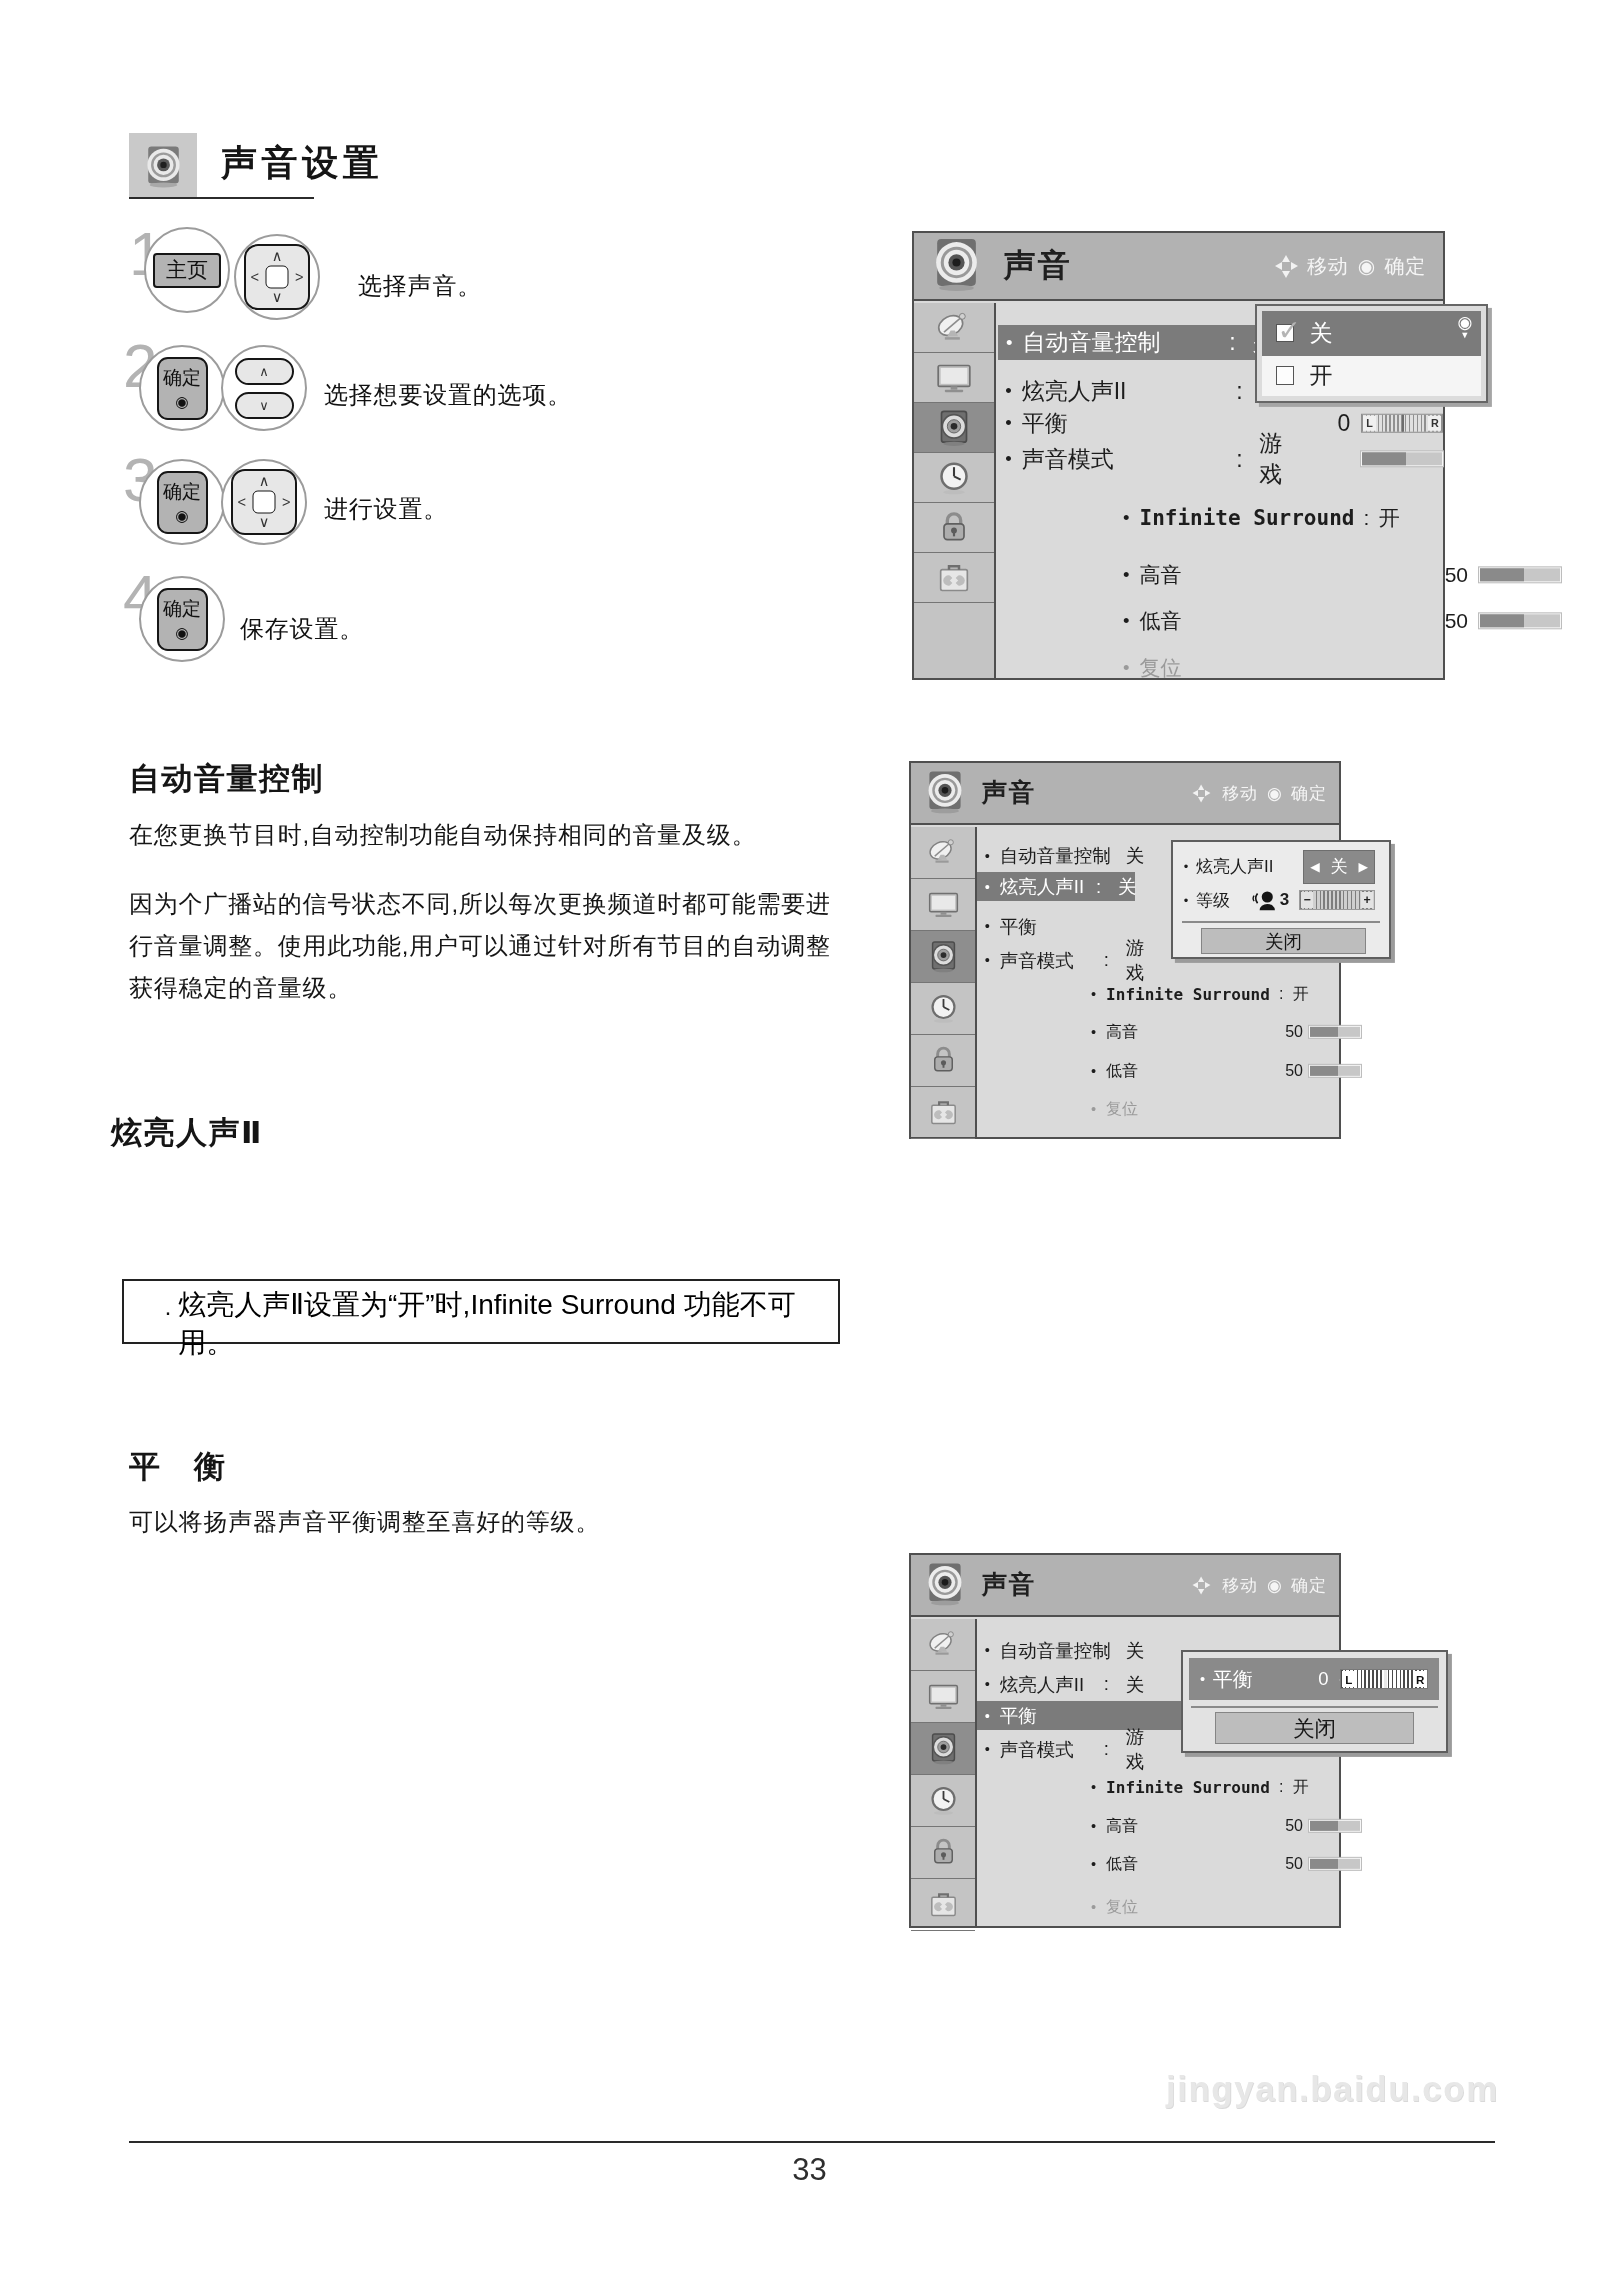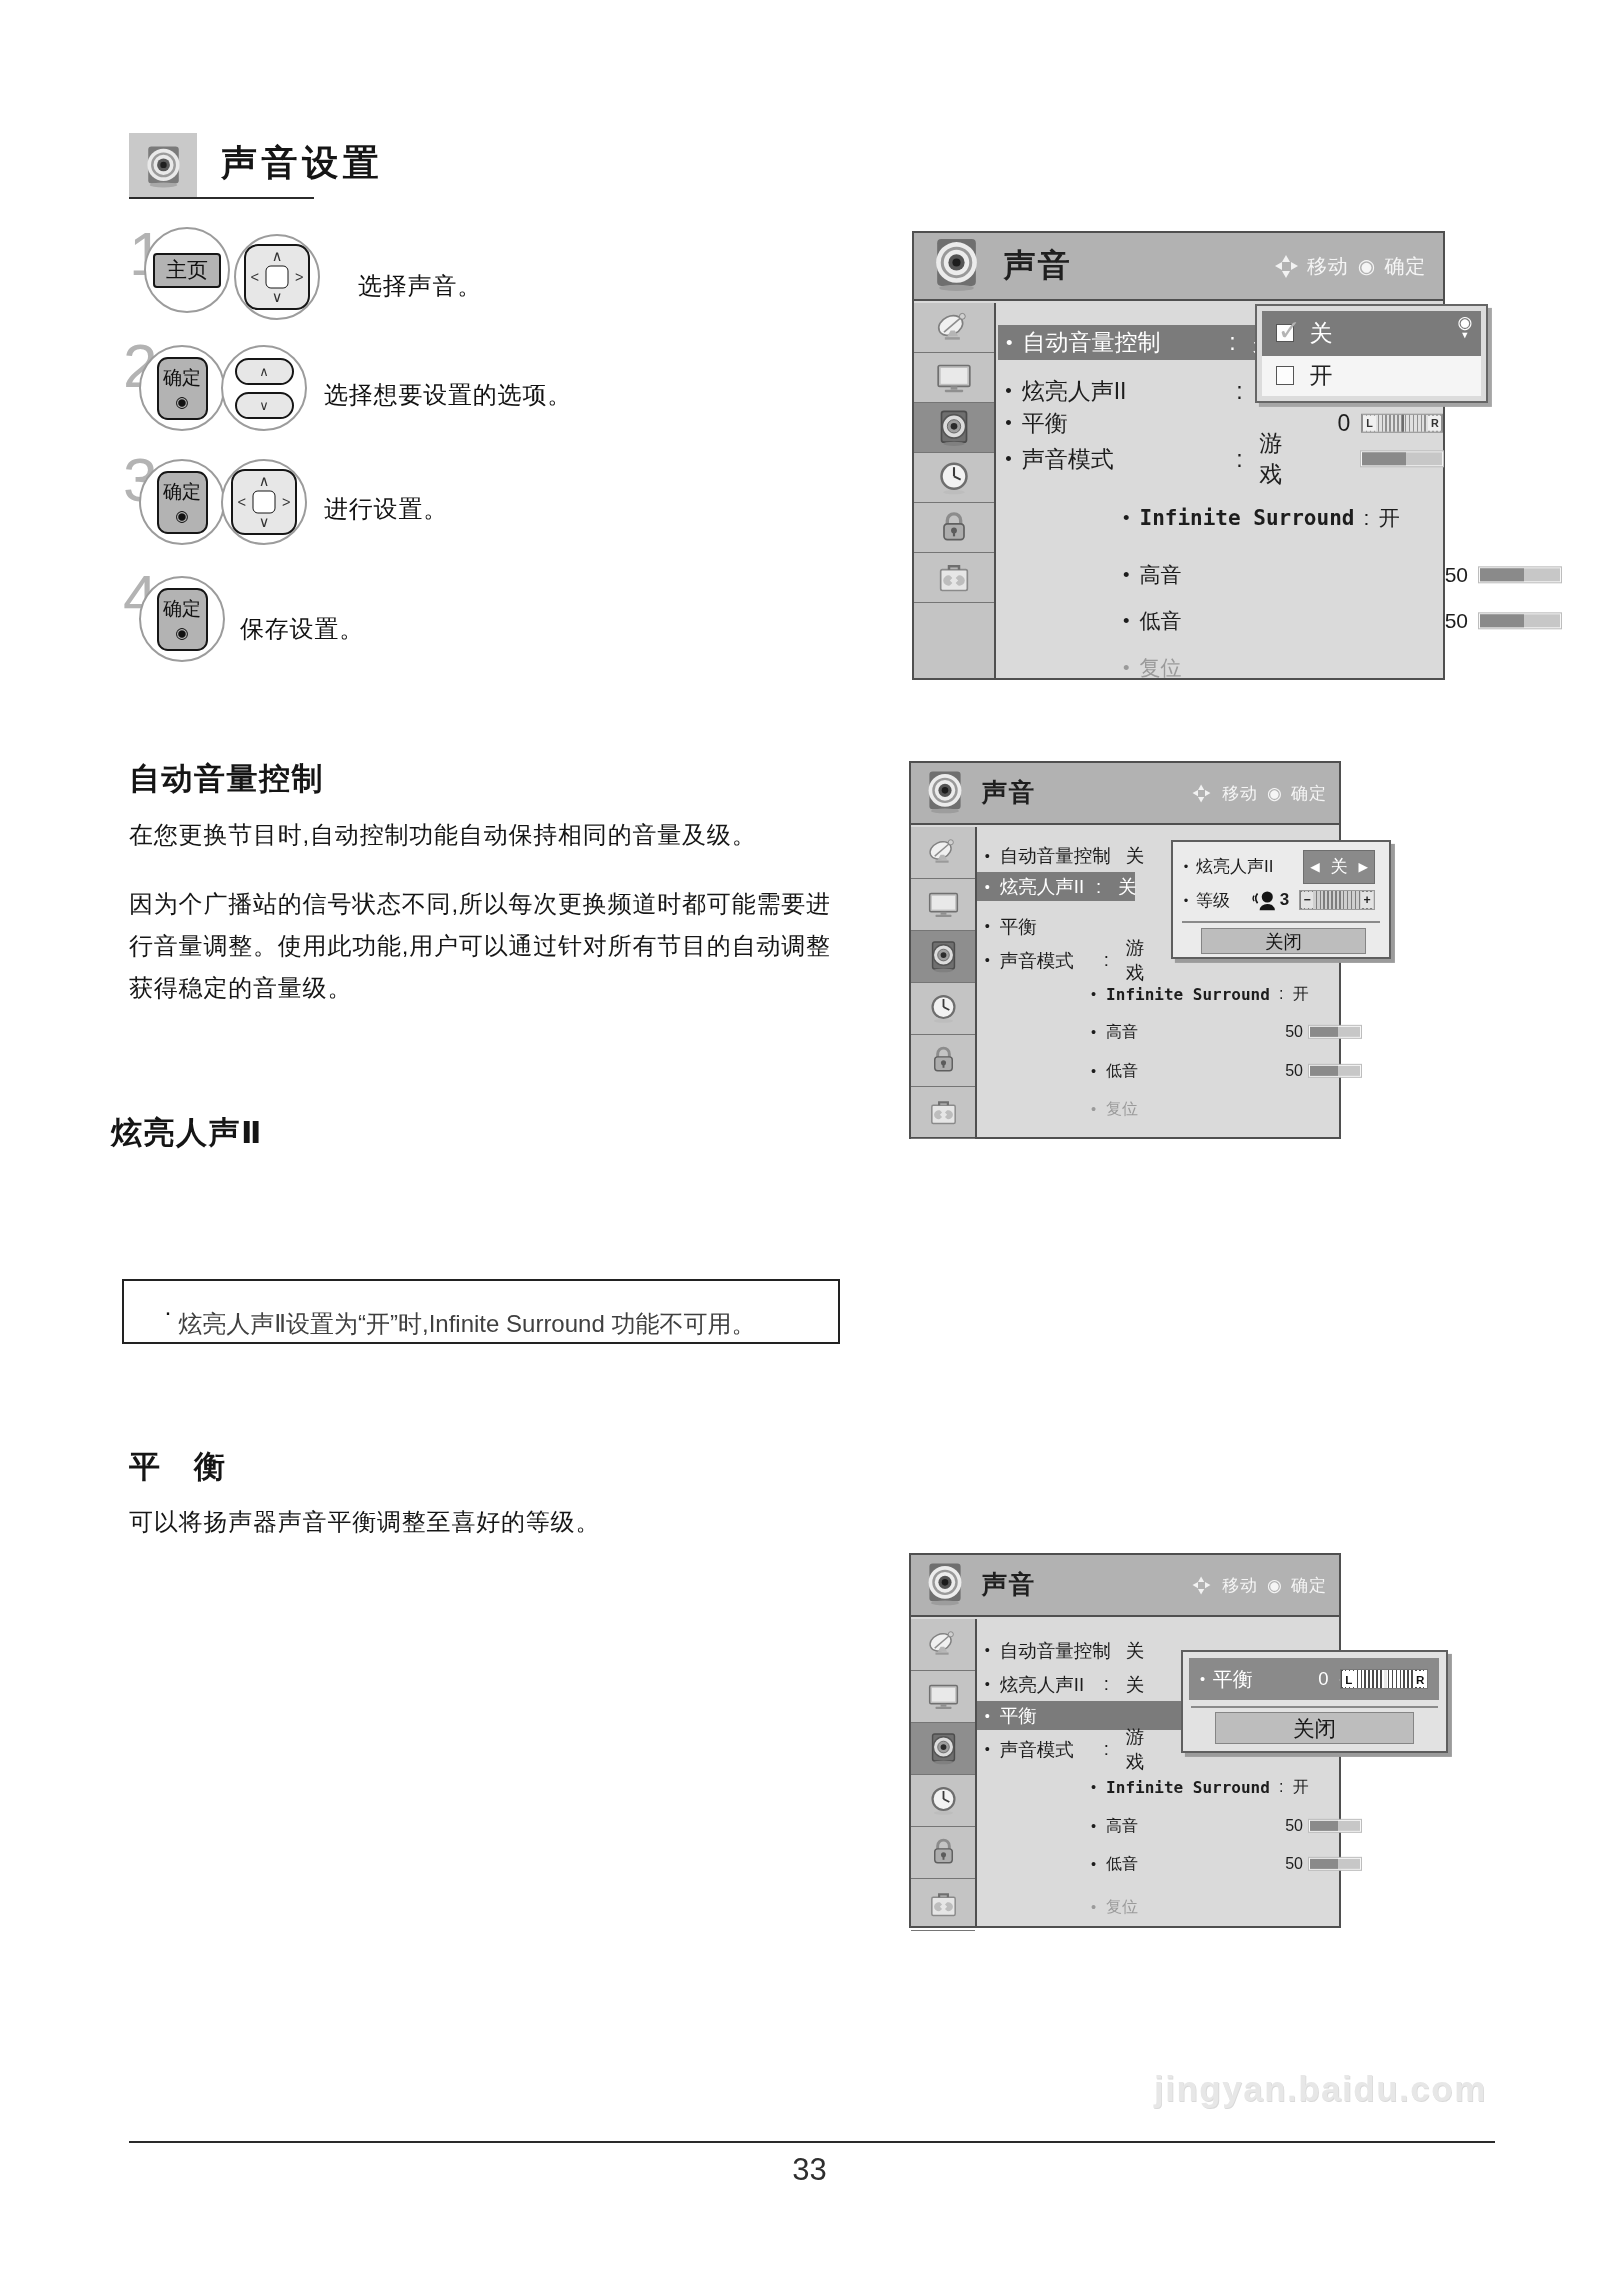--- a/index.html
+++ b/index.html
@@ -34,21 +34,21 @@
   .updown { display:flex; flex-direction:column; gap:7px; }
   .updown .pill { width:59px; height:27px; background:#e7e7e7; border:2.3px solid #161616; border-radius:14px;
     display:flex; align-items:center; justify-content:center; font-size:13px; color:#333; }
 
   
   .sec-h { position:absolute; font-size:31px; font-weight:bold; color:#151515; letter-spacing:1.5px; }
   .sec-p { position:absolute; font-size:24px; line-height:42px; color:#161616; width:717px; letter-spacing:0.8px; }
   .note-box { position:absolute; left:122px; top:1279px; width:718px; height:65px; border:2.3px solid #222;
     display:flex; align-items:center; padding-left:40px; }
   .note-box .dot { font-size:24px; margin-right:6.2px; }
-  .note-box .txt { font-size:24px; color:#404040;margin-top:24px; }
+  .note-box .txt { font-size:28px; color:#000000;margin-top:24px; }
 
   
   .tvmenu { position:absolute; border:2.3px solid #4f4f4f; background:#dadada; }
   .m-header { position:absolute; left:0; right:0; top:0; background:#b2b2b2; border-bottom:2.3px solid #4f4f4f;
     display:flex; align-items:center; }
   .m-title { font-weight:bold; color:#1f1f1f; }
   .m-hints { margin-left:auto; display:flex; align-items:center; gap:9.2px; color:#f5f5f5; }
   .hint-txt { letter-spacing:0.8px; }
   .ok-ico { font-size:20px; }
   .mi { position:relative; width:23px; height:23px; display:inline-block; }
@@ -164,21 +164,21 @@
   .p3close { left:32px; top:60px; width:199px; height:32px; font-size:21.6px; }
 
   
   .foot-line { position:absolute; left:129px; top:2141px; width:1366px; height:2.3px; background:#2a2a2a; }
   .page-num { position:absolute; left:748px; top:2152px; width:123px; text-align:center; font-size:31px; color:#2e2e2e; }
   .wm { position:absolute; left:1154px; top:2064px; }
   .wm-brand { display:flex; align-items:center; font-size:71px; font-weight:bold; color:#e3e3e3;
     text-shadow:0.8px 0.8px 0 #d2d2d2; letter-spacing:1.5px; }
   .wm-brand .paw { width:62px; height:62px; margin:0 1.5px; }
   .wm-cn { margin-left:7.7px; font-size:62px; }
-  .wm-url { margin-top:4.6px; font-size:35px; font-weight:bold; color:#e7e7e7; text-shadow:0.8px 0.8px 0 #d9d9d9; letter-spacing:1.5px; }
+  .wm-url { margin-top:4.6px; font-size:35px; font-weight:bold; color:#e7e7e7; text-shadow:0.8px 0.8px 0 #d9d9d9; letter-spacing:1.5px;margin-left:12px; }
 </style>
 </head>
 <body>
 
 <div class="page">
 
   <div class="title-icon-box">
     <svg width="45" height="45" viewBox="0 0 56 56">
         <rect x="9" y="3" width="38" height="46" rx="4" fill="#7a7a7a"></rect>
         <circle cx="28" cy="26" r="20" fill="#e9e9e9"></circle>

